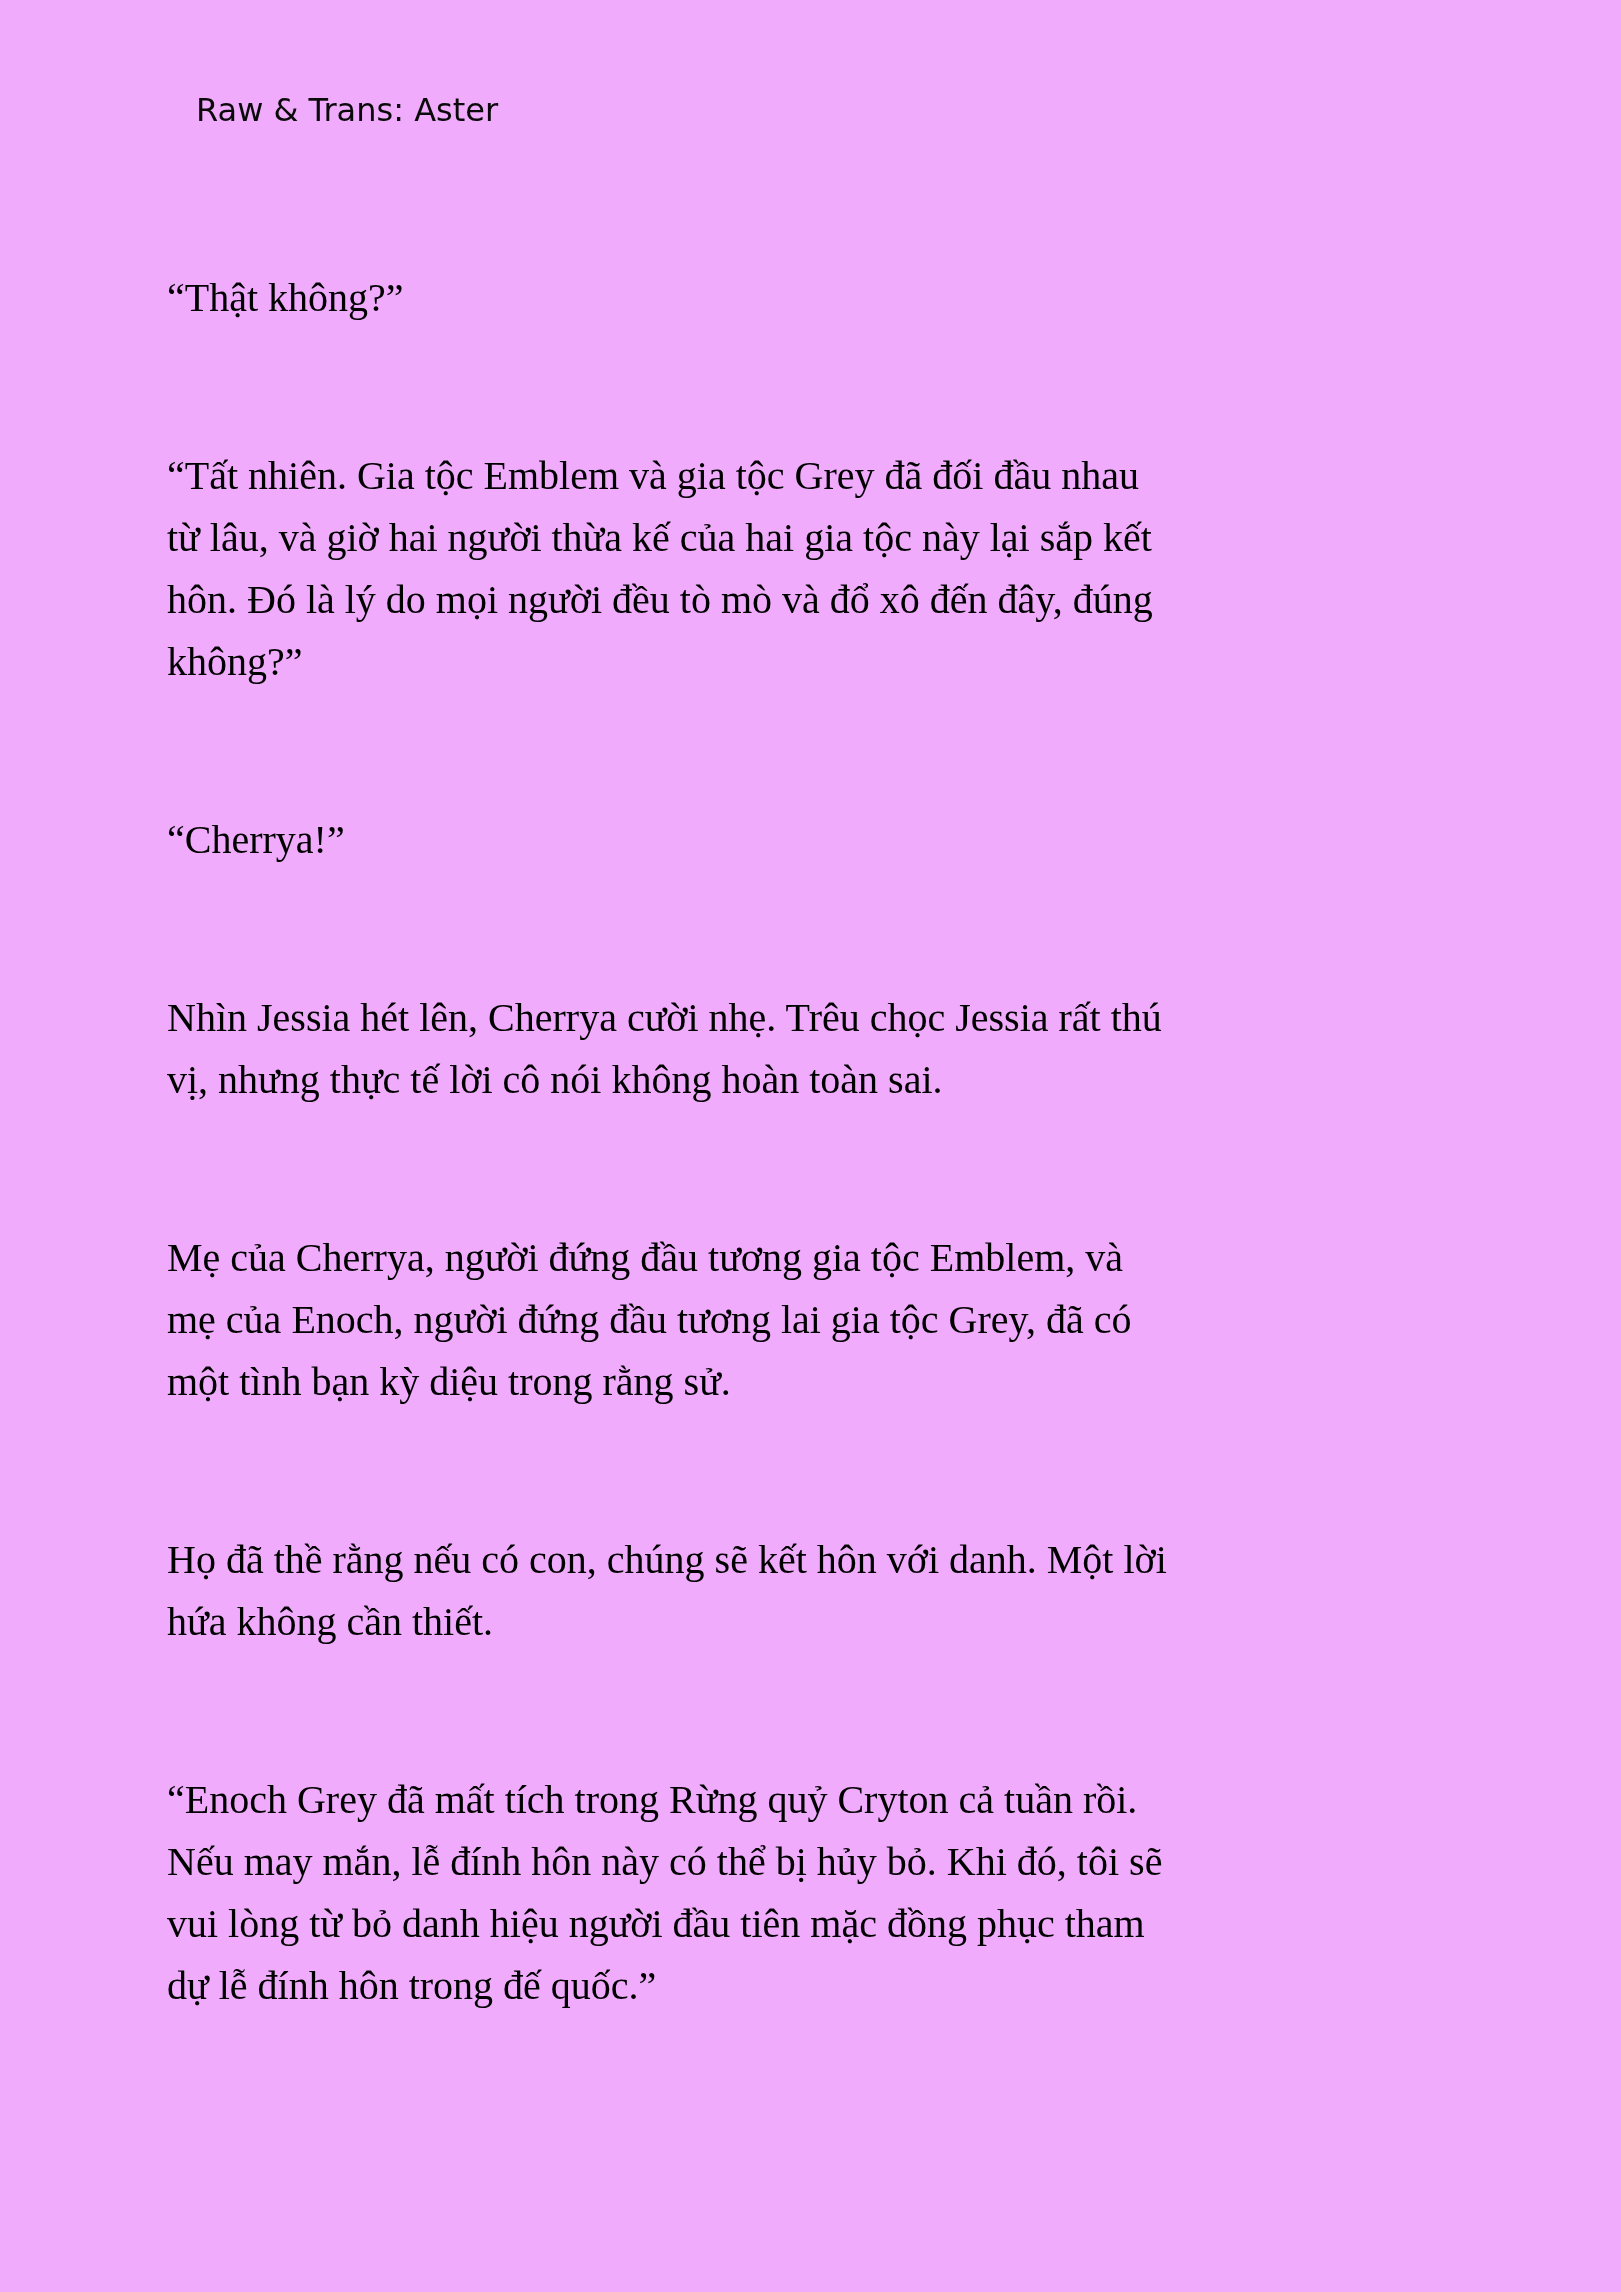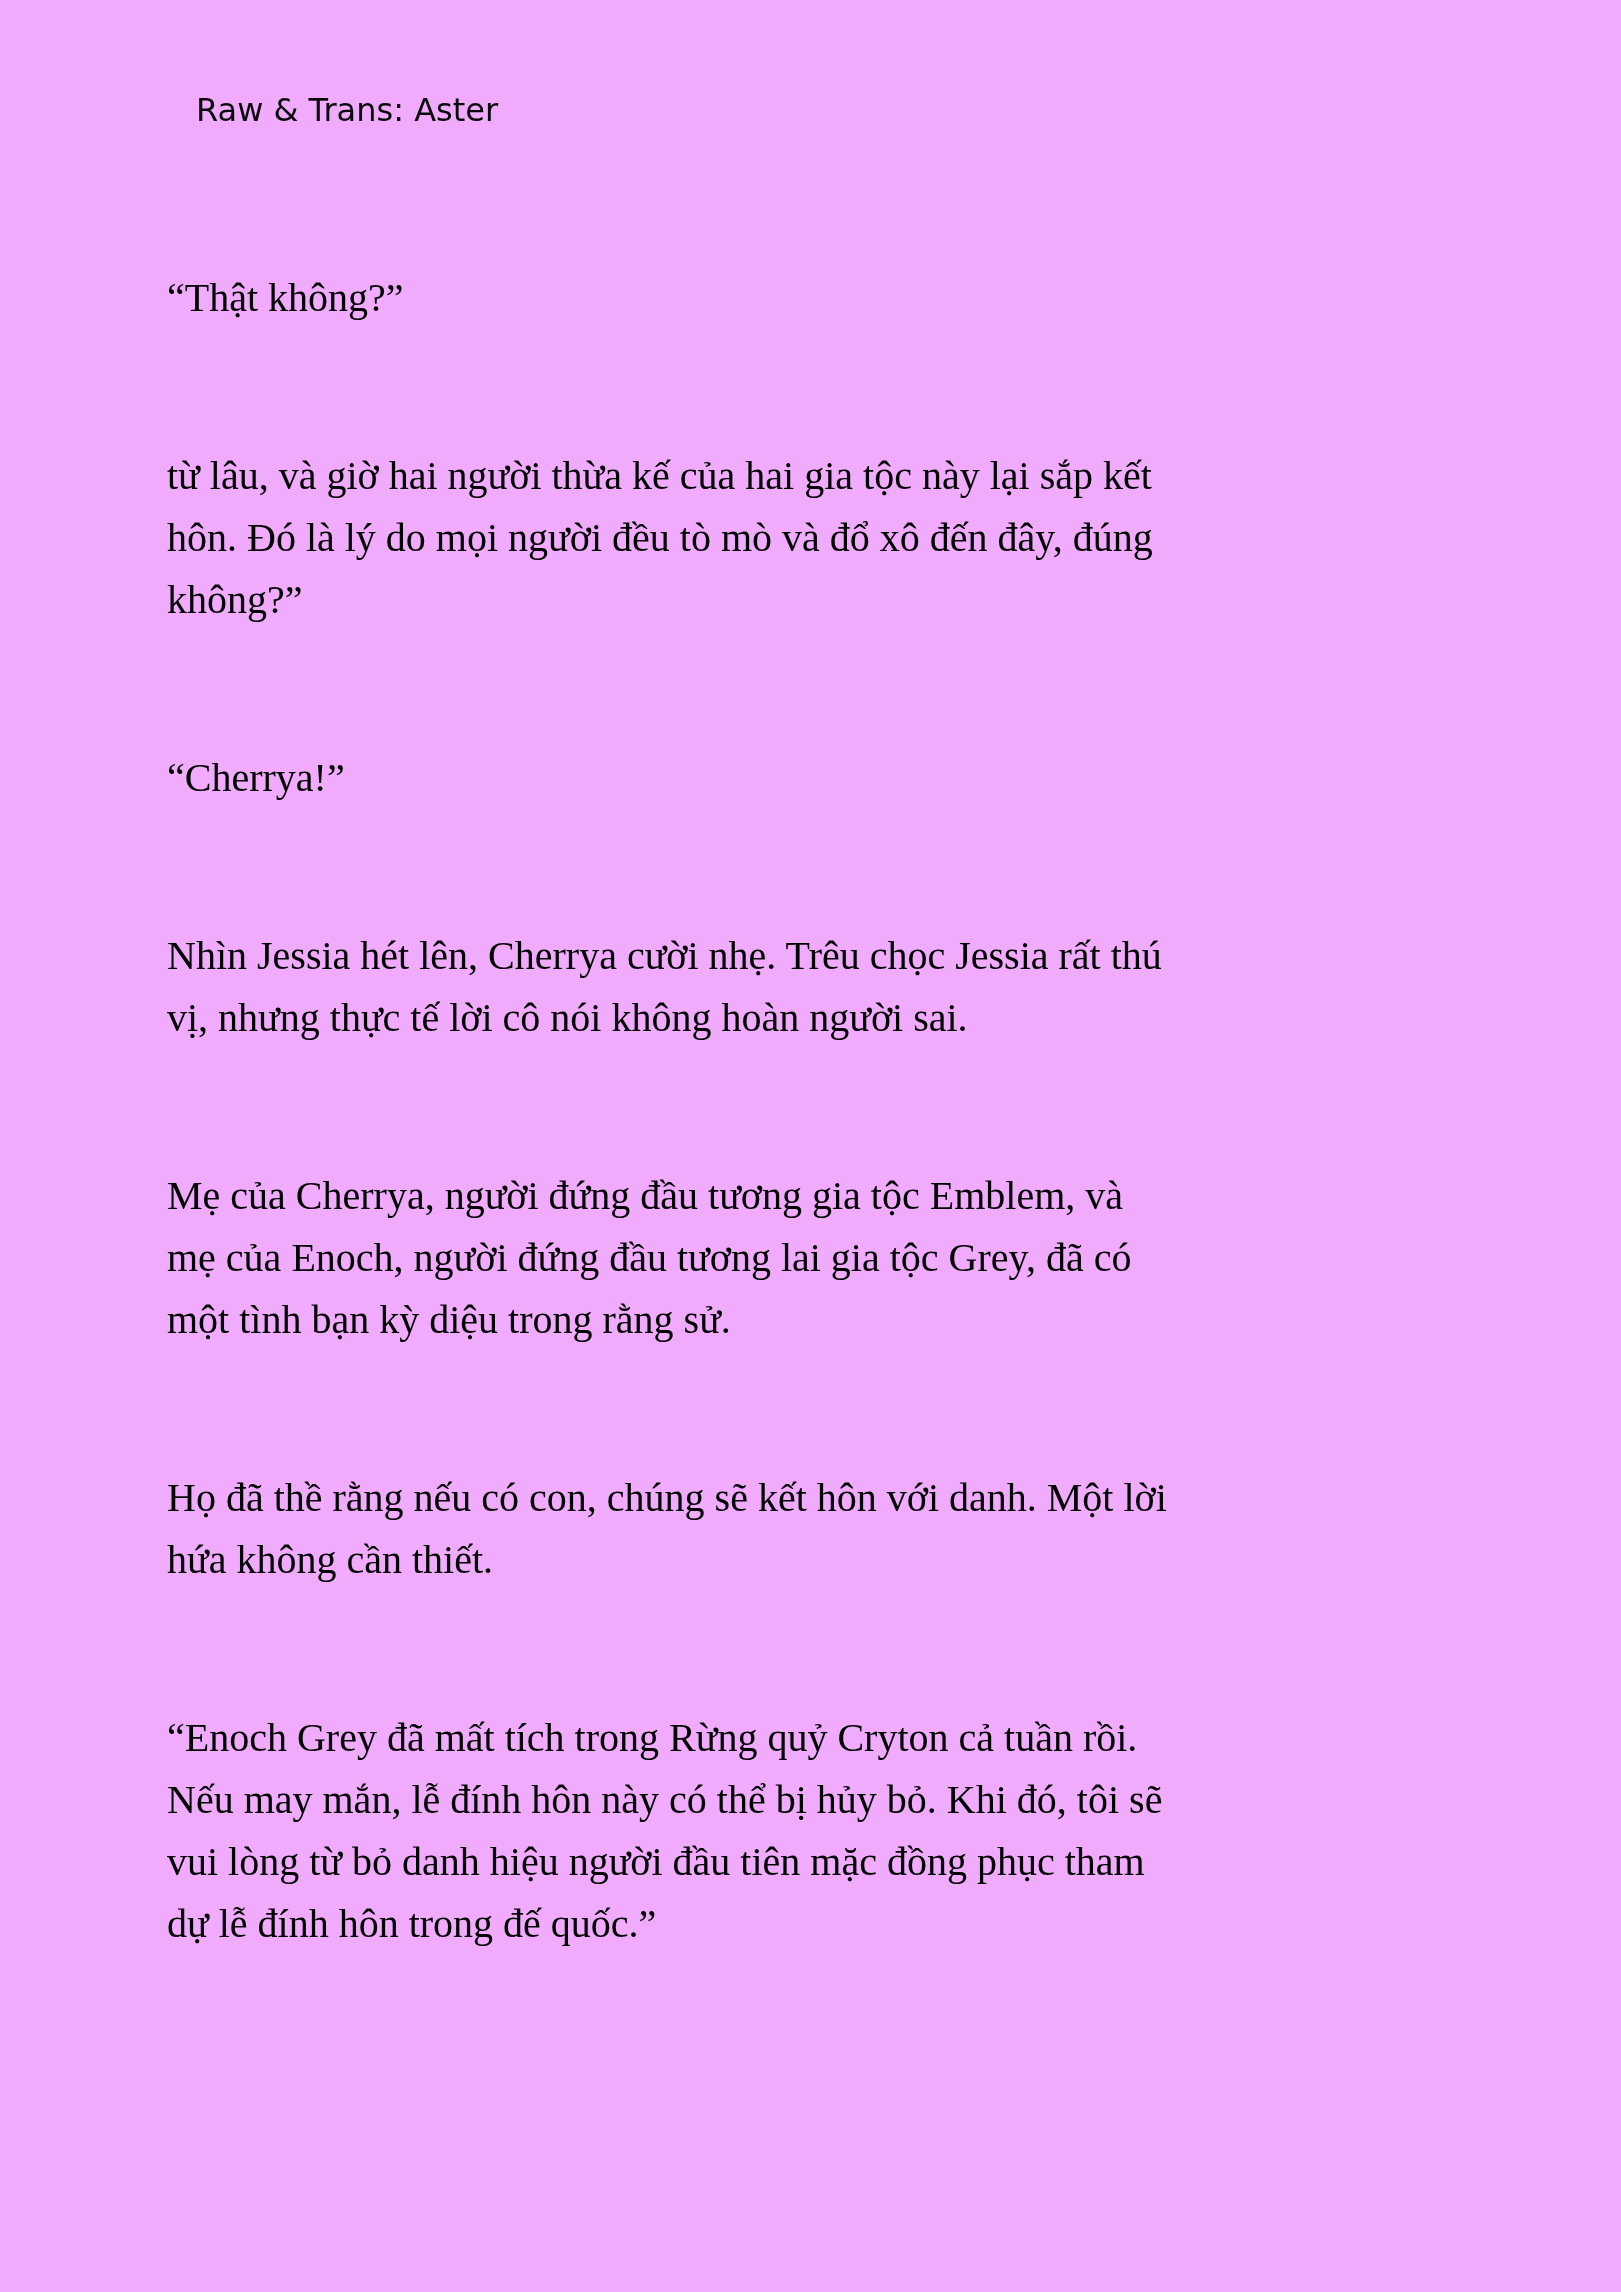--- a/index.html
+++ b/index.html
@@ -54,32 +54,33 @@
 
   <div class="credit">Raw &amp; Trans: Aster</div>
 
   <div class="body-text">
 
     <p>
       <span class="line">“Thật không?”</span>
     </p>
 
     <p>
+      <span class="line">“Tất nhiên. Gia tộc Emblem và gia tộc Grey đã đối đầu nhau</span>
       <span class="line">từ lâu, và giờ hai người thừa kế của hai gia tộc này lại sắp kết</span>
       <span class="line">hôn. Đó là lý do mọi người đều tò mò và đổ xô đến đây, đúng</span>
       <span class="line">không?”</span>
     </p>
 
     <p>
       <span class="line">“Cherrya!”</span>
     </p>
 
     <p>
       <span class="line">Nhìn Jessia hét lên, Cherrya cười nhẹ. Trêu chọc Jessia rất thú</span>
-      <span class="line">vị, nhưng thực tế lời cô nói không hoàn người sai.</span>
+      <span class="line">vị, nhưng thực tế lời cô nói không hoàn toàn sai.</span>
     </p>
 
     <p>
       <span class="line">Mẹ của Cherrya, người đứng đầu tương gia tộc Emblem, và</span>
       <span class="line">mẹ của Enoch, người đứng đầu tương lai gia tộc Grey, đã có</span>
       <span class="line">một tình bạn kỳ diệu trong rằng sử.</span>
     </p>
 
     <p>
       <span class="line">Họ đã thề rằng nếu có con, chúng sẽ kết hôn với danh. Một lời</span>

